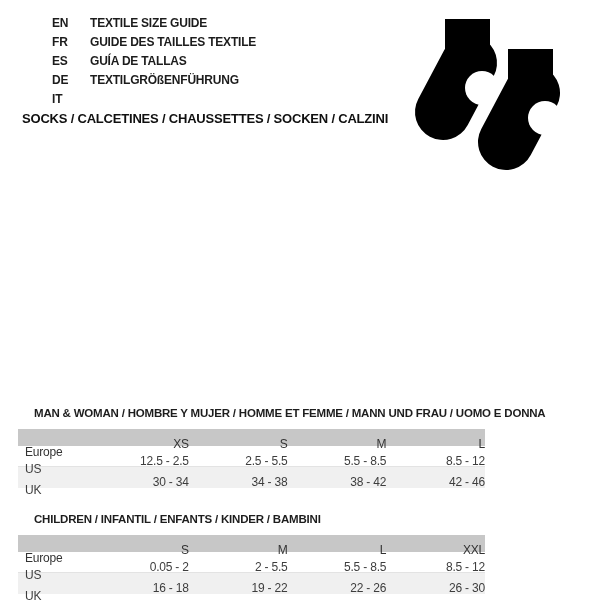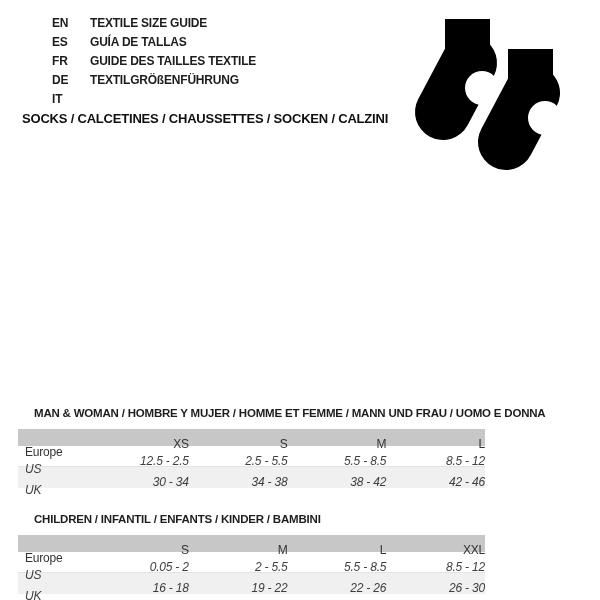--- a/index.html
+++ b/index.html
@@ -28,44 +28,44 @@
   
   .size-table { position:absolute; left:18px; width:467px; }
   .t1 { top:406px; }
   .t2 { top:512px; }
   .table-title {
     font-weight:bold; font-size:11.5px; color:#1d1d1d;
     line-height:14px; margin-bottom:9px; white-space:nowrap;padding-left:16px;
   }
   .grid { display:grid; grid-template-columns:72px 1fr 1fr 1fr 1fr; align-items:center; }
   .grid.header-row { height:17px; background:#c7c7c7; }
-  .grid.body-row { height:21px; box-sizing:border-box;font-style:italic; }
+  .grid.body-row { height:21px; box-sizing:border-box; }
   .row-us { border-bottom:1px solid #e3e3e3; }
   .row-alt { background:#f0f0f0; }
   .cell { text-align:right; font-size:12px; color:#3d3d3d; white-space:nowrap; }
   .cell.first { text-align:left; padding-left:7px;margin-top:16px; }
   .header-row .cell { color:#333333; }
 </style>
 </head>
 <body>
 
 <div class="page">
 
   <div class="lang-list">
     <div class="lang-row">
       <span class="lang-code">EN</span>
       <span class="lang-label">TEXTILE SIZE GUIDE</span>
     </div>
     <div class="lang-row">
+      <span class="lang-code">FR</span>
+      <span class="lang-label">GUIDE DES TAILLES TEXTILE</span>
+    </div>
+    <div class="lang-row">
       <span class="lang-code">ES</span>
       <span class="lang-label">GUÍA DE TALLAS</span>
-    </div>
-    <div class="lang-row">
-      <span class="lang-code">FR</span>
-      <span class="lang-label">GUIDE DES TAILLES TEXTILE</span>
     </div>
     <div class="lang-row">
       <span class="lang-code">DE</span>
       <span class="lang-label">TEXTILGRÖßENFÜHRUNG</span>
     </div>
     <div class="lang-row">
       <span class="lang-code">IT</span>
     </div>
   </div>
 

